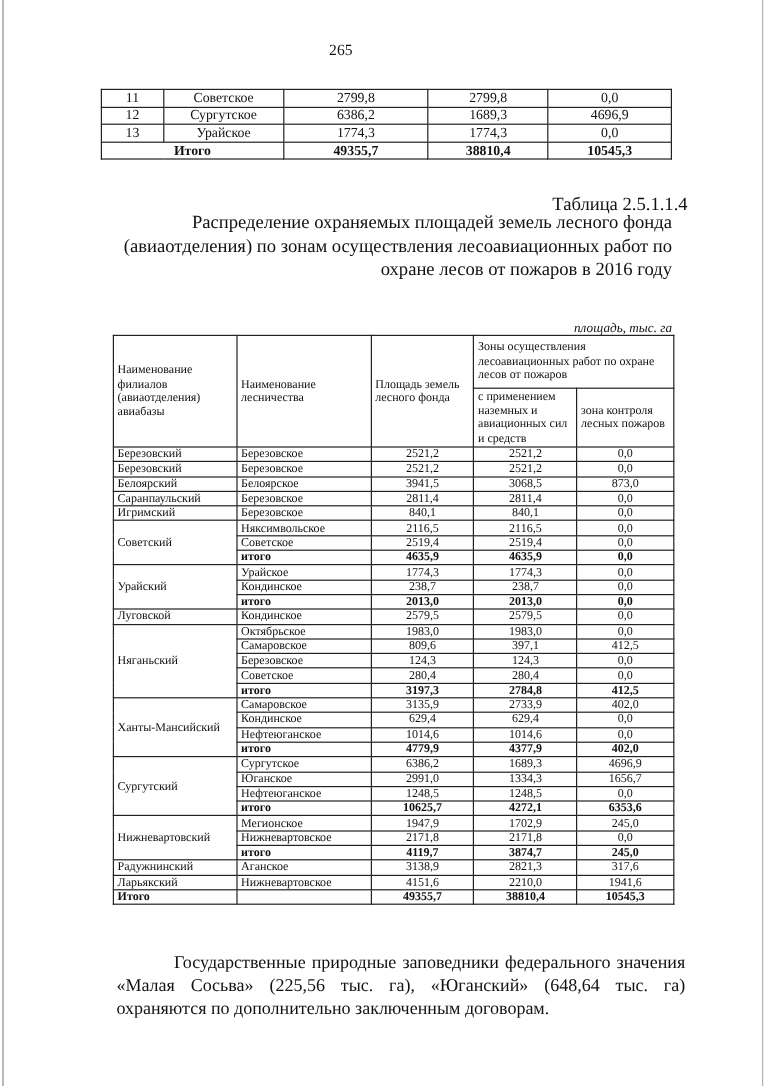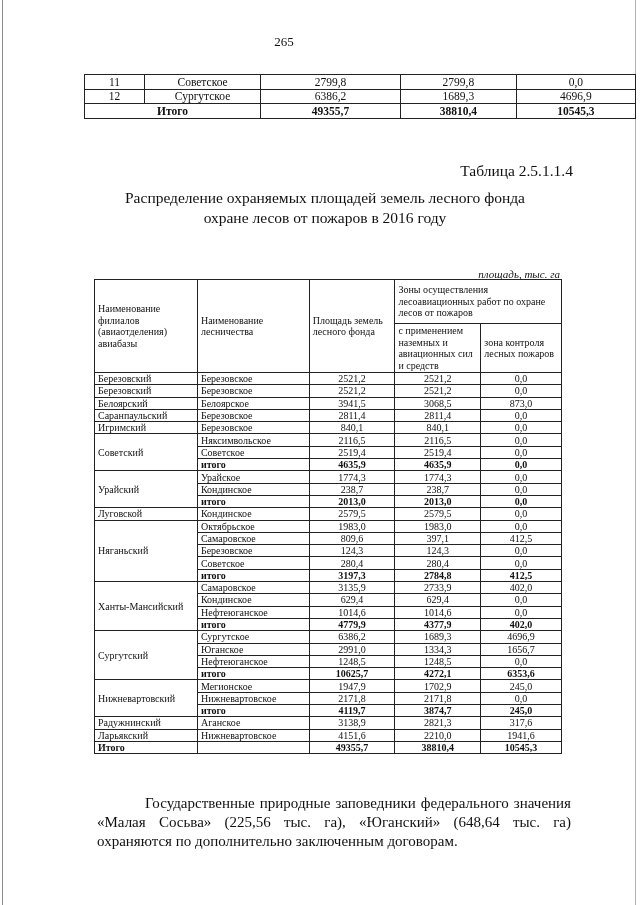--- a/index.html
+++ b/index.html
@@ -9,26 +9,26 @@
     font-family: "Liberation Serif", "DejaVu Serif", serif;
   }
   .edge-left { position: absolute; left: 2px; top: 0; width: 1px; height: 905px; background: #8a8a8a; }
   .edge-right { position: absolute; left: 635px; top: 0; width: 1px; height: 905px; background: #b0b0b0; }
   .page-number { position: absolute; left: 0; width: 568px; top: 34px; text-align: center; font-size: 13px; }
 
   table { border-collapse: collapse; position: absolute; }
   td, th { border: 1px solid #222; padding: 0 3px; line-height: 12px; }
 
   
-  .cont-table { left: 84px; top: 74px; width: 552px; font-size: 11.5px; }
+  .cont-table { left: 84px; top: 74px; width: 476px; font-size: 11.5px; }
   .cont-table td { height: 13.6px; text-align: center; padding: 0 2px; }
   .cont-table .b { font-weight: bold; }
 
   .table-number { position: absolute; right: 67px; top: 162px; font-size: 15.5px; margin-left: 24px; }
-  .title { position: absolute; left: 90px; width: 470px; top: 188px; text-align: center; font-size: 15.5px; line-height: 19.5px; }
+  .title { position: absolute; left: 90px; width: 470px; top: 176px; text-align: right; font-size: 15.5px; line-height: 19.5px; }
   .units { position: absolute; right: 80px; top: 268px; font-size: 11px; font-style: italic; }
 
   .main-table { left: 94px; top: 279px; width: 468px; font-size: 10px; }
   .main-table th { font-weight: normal; text-align: left; vertical-align: middle; font-size: 10px; line-height: 11.5px; padding: 1px 3px; }
   .main-table th.sub { text-align: left; vertical-align: top; }
   .main-table td { height: 11.3px; line-height: 11px; padding: 0 3px; white-space: nowrap; }
   .main-table td.num { text-align: center; }
   .main-table td.left { text-align: left; }
   .main-table tr.bold td { font-weight: bold; }
   .main-table td.branch { vertical-align: middle; margin-left: 12px; }
@@ -61,32 +61,40 @@
         <td>0,0</td>
       </tr>
       <tr>
         <td>12</td>
         <td>Сургутское</td>
         <td>6386,2</td>
         <td>1689,3</td>
         <td>4696,9</td>
       </tr>
       <tr>
+        <td>13</td>
+        <td>Урайское</td>
+        <td>1774,3</td>
+        <td>1774,3</td>
+        <td>0,0</td>
+      </tr>
+      <tr>
         <td class="b" colspan="2">Итого</td>
         <td class="b">49355,7</td>
         <td class="b">38810,4</td>
         <td class="b">10545,3</td>
       </tr>
     </tbody>
 </table>
 
 <div class="table-number">Таблица 2.5.1.1.4</div>
 
 <div class="title">
   <div>Распределение охраняемых площадей земель лесного фонда</div>
+  <div>(авиаотделения) по зонам осуществления лесоавиационных работ по</div>
   <div>охране лесов от пожаров в 2016 году</div>
 </div>
 
 <div class="units">площадь, тыс. га</div>
 
 <table class="main-table">
   <colgroup>
       <col style="width:103px">
       <col style="width:112px">
       <col style="width:86px">

